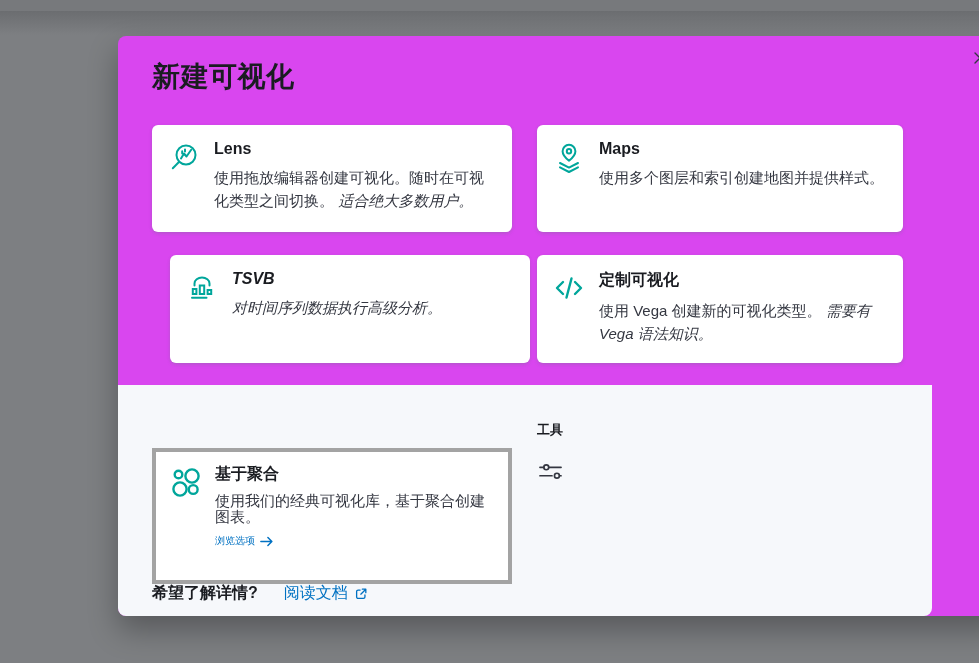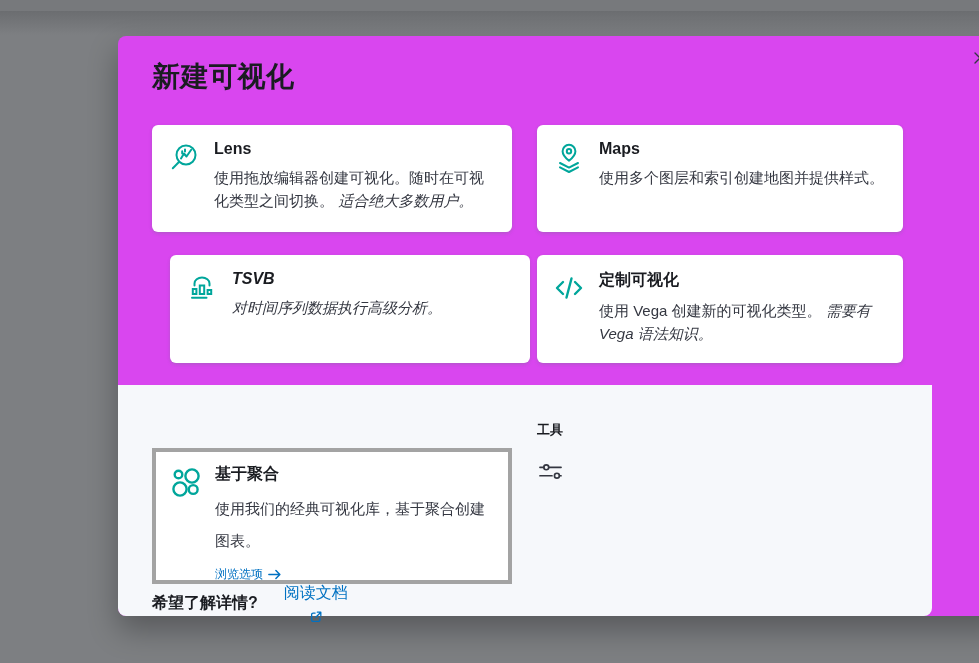--- a/index.html
+++ b/index.html
@@ -47,38 +47,38 @@
     position:absolute; left:0; top:349px; width:814px; height:231px;
     background:#f6f8fb; border-radius:0 0 8px 8px;
   }
   .annotation-box {
     position:absolute; left:34px; top:27px; width:360px; height:136px;
     border:4px solid #a3a3a3; background:#fff;margin-top:36px;
   }
   .agg-card { display:flex; gap:13px; padding:12px 14px; height:100%; cursor:pointer; }
   .agg-card .icon-box { width:32px; height:32px; flex:none; margin-top:3px; }
   .agg-card h3 { font-size:16px; font-weight:700; color:#1a1c21; margin-bottom:8px; }
-  .agg-card p { font-size:15px; line-height:32px; color:#343741; }
-  .browse-link { display:inline-flex; align-items:center; gap:4px; margin-top:9px;
-    color:#0071c2; font-size:12px; text-decoration:none; cursor:pointer; }
+  .agg-card p { font-size:15px; line-height:16px; color:#343741; }
+  .browse-link { display:inline-flex; gap:4px; margin-top:9px;
+    color:#0071c2; font-size:10px; text-decoration:none; cursor:pointer; }
 
   .tools { position:absolute; left:419px; top:36px; width:370px; }
   .tools h3 { font-size:13px; font-weight:700; color:#1a1c21; margin-bottom:16px; }
   .tool-row { display:flex; gap:13px; margin-bottom:13px; }
   .tool-icon-box { width:27px; height:27px; flex:none; margin-top:3px; }
   .tool-link-line { display:flex; align-items:center; gap:6px; }
   .tool-link { color:#0071c2; font-size:15px; text-decoration:none; cursor:pointer; }
   .beta-badge { width:22px; height:22px; border:1px solid #c9d0da; border-radius:50%;
     display:inline-flex; align-items:center; justify-content:center; background:#fff; }
   .tool-desc { font-size:15px; color:#343741; margin-top:4px; line-height:20px; }
 
   .footer-row { position:absolute; left:34px; top:198px; display:flex; align-items:center; gap:26px; }
   .footer-q { font-size:16px; font-weight:700; color:#1a1c21; }
   .doc-link { display:inline-flex; align-items:center; gap:6px; color:#0071c2;
-    font-size:16px; text-decoration:none; cursor:pointer;flex-direction:column; }
+    font-size:16px; text-decoration:none; cursor:pointer; }
 
   svg { display:block; }
 </style>
 </head>
 <body>
 
 <div class="top-band"></div>
 <div class="top-shade"></div>
 
 <div class="modal">

